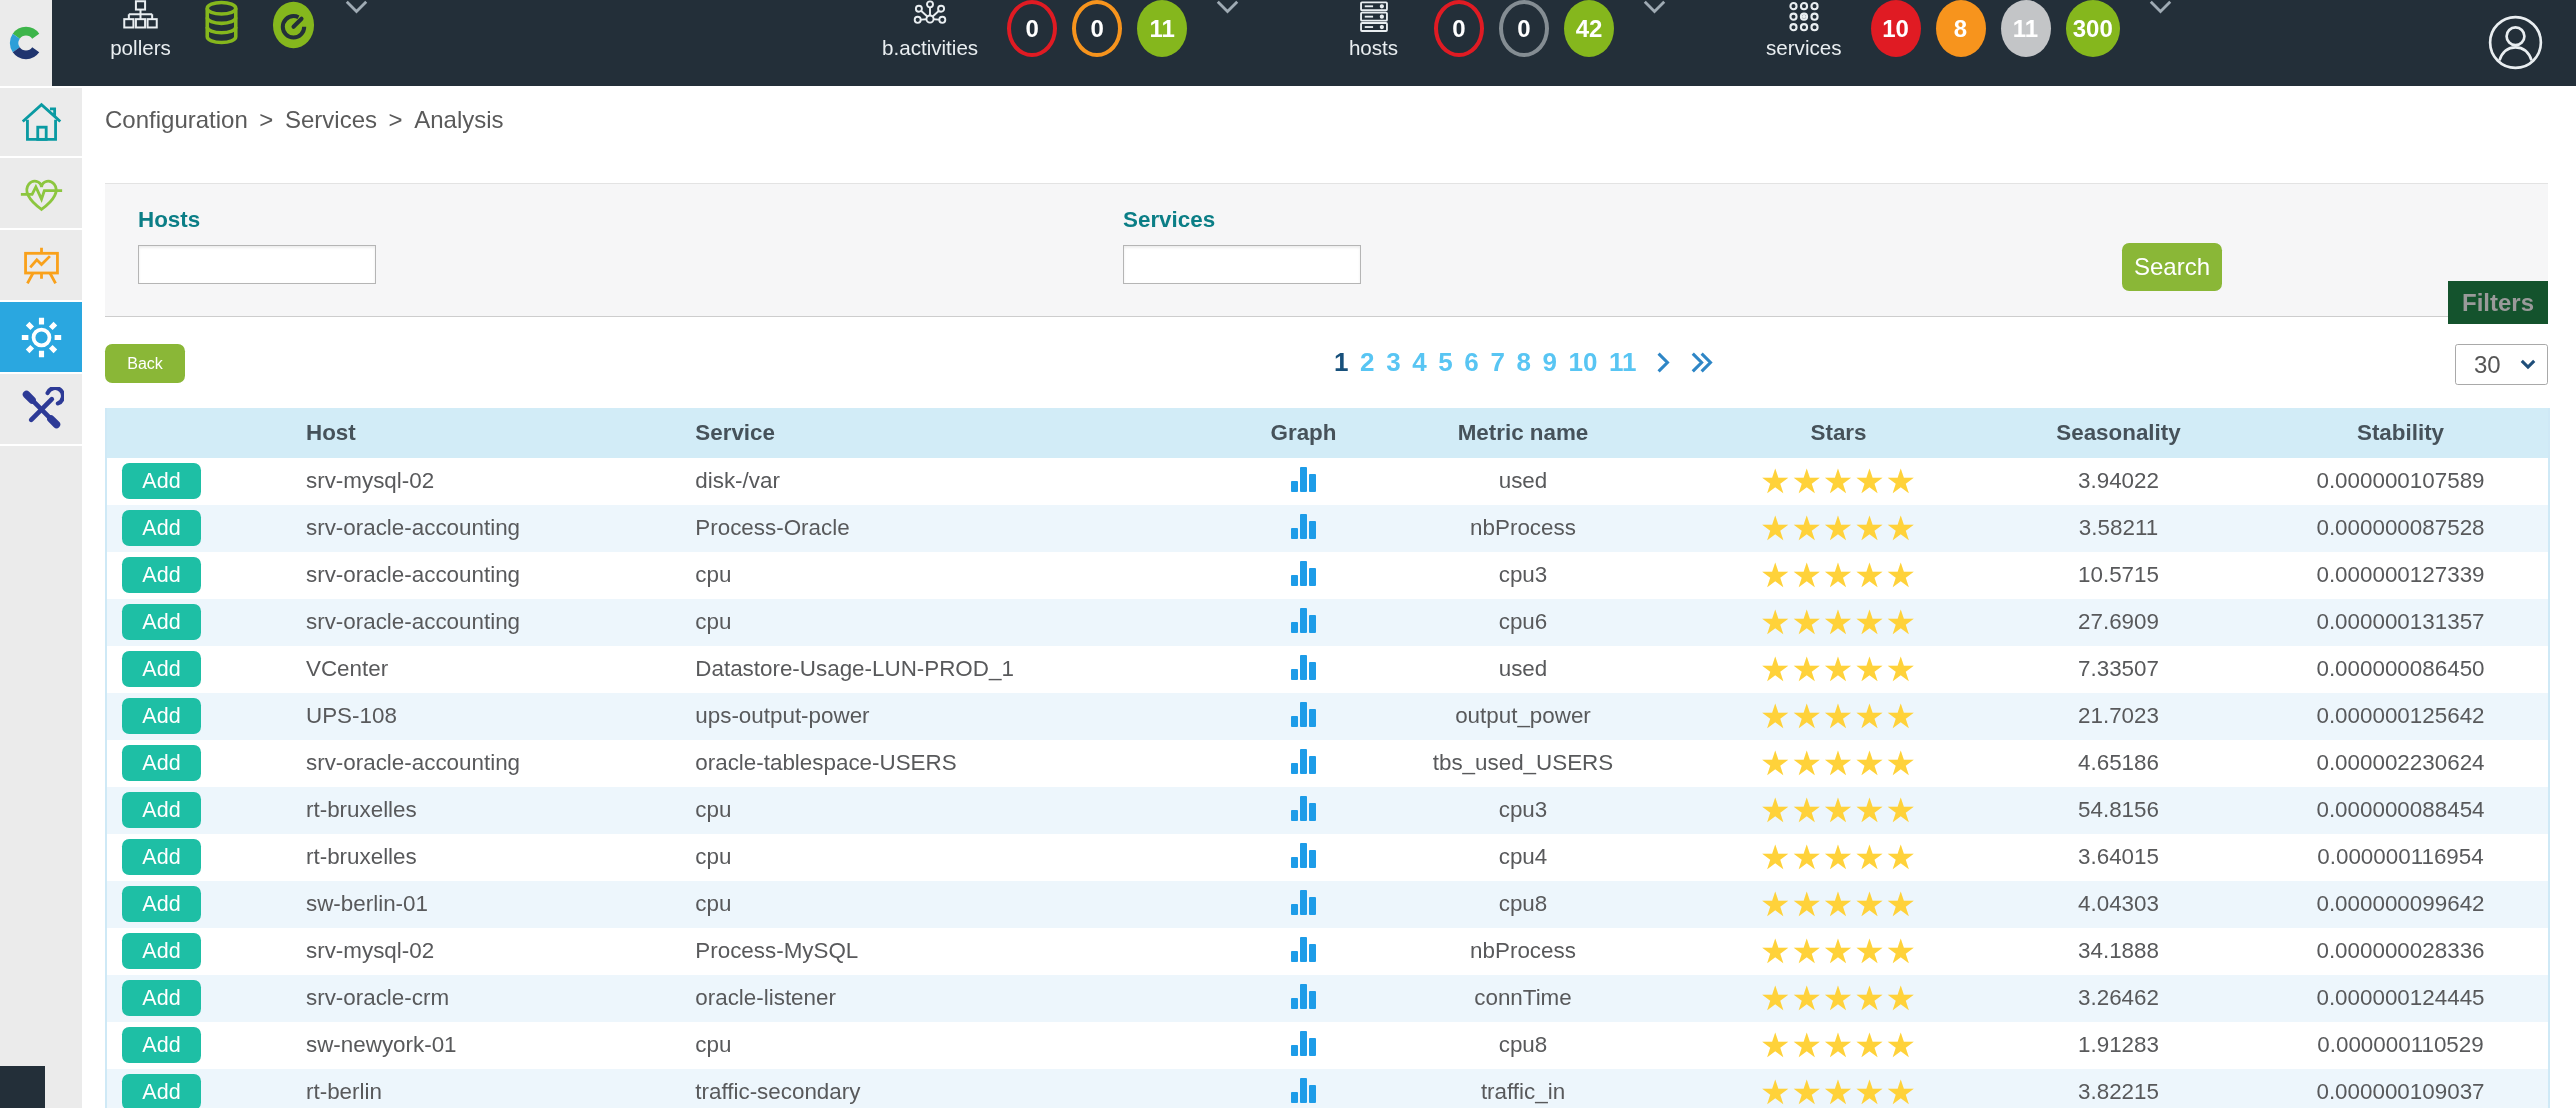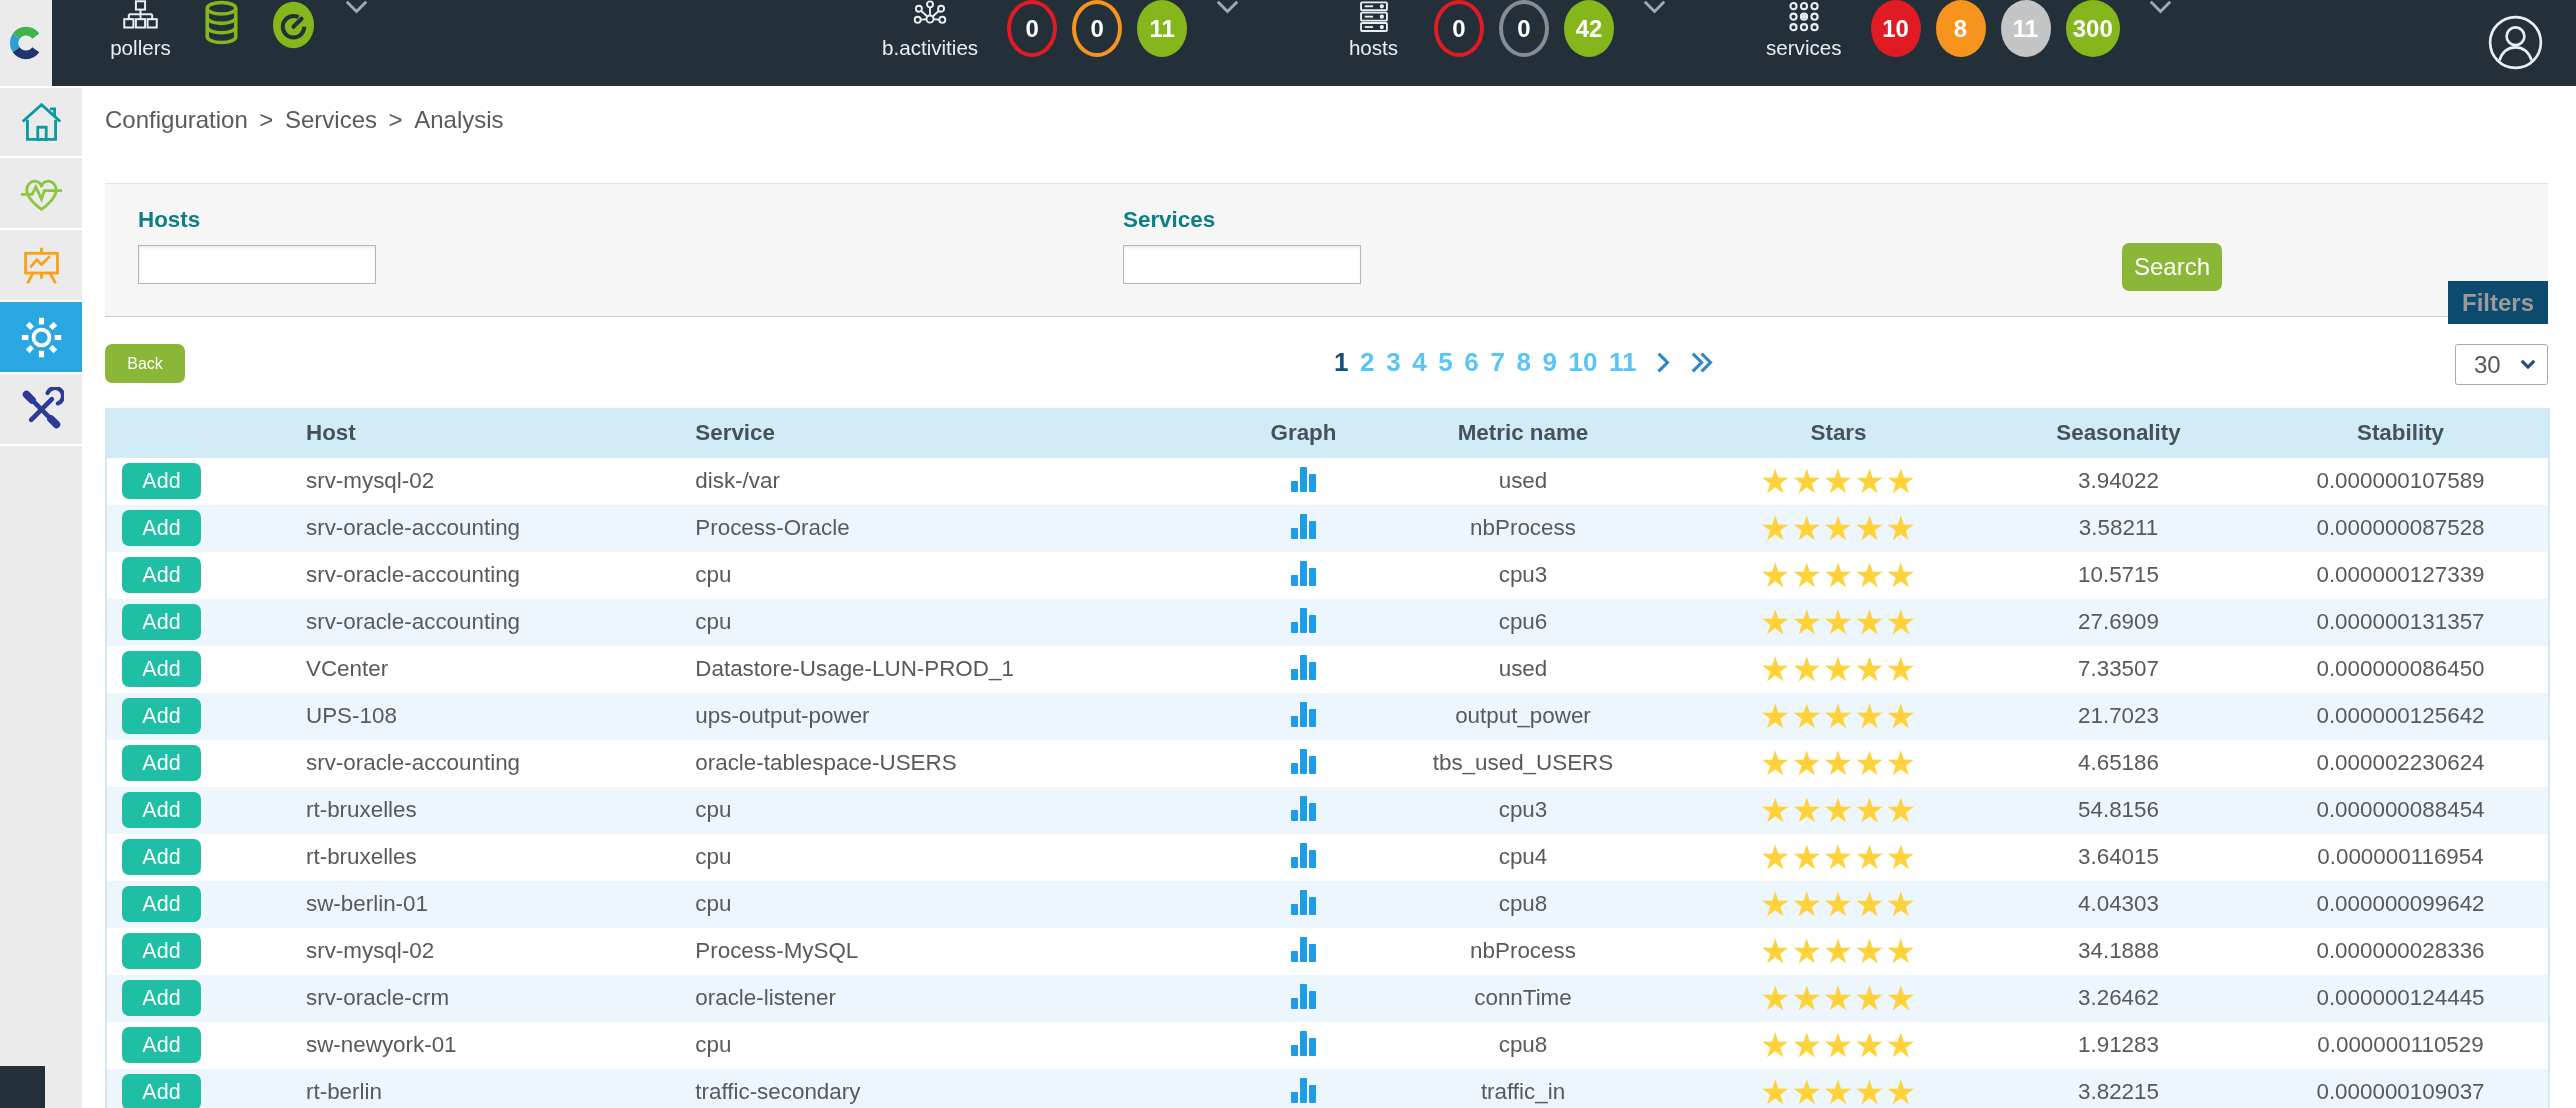--- a/index.html
+++ b/index.html
@@ -48,21 +48,21 @@
   .filter-panel{margin-top:50px;height:134px;background:#f6f6f7;border-top:0.9px solid #e3e3e3;
                 border-bottom:0.9px solid #cdcdcd;position:relative}
   .field{position:absolute;top:23px}
   .field-label{font-size:22.4px;font-weight:bold;color:#0b7e86}
   .field input{display:block;margin-top:11.6px;width:238px;height:39px;border:0.9px solid #b5b5b5;
                background:#fff;box-shadow:inset 0 1.8px 2.7px rgba(0,0,0,.08);font-size:22.4px;
                padding:0 9px;color:#444;outline:none}
   .btn-green{background:#8ab737;border:none;border-radius:7.2px;color:#fff;cursor:pointer;
              font-family:"Liberation Sans",sans-serif}
   .search-btn{position:absolute;left:2017px;top:59px;width:100px;height:48px;font-size:24px}
-  .filters-tab{position:absolute;right:28px;top:195px;width:100px;height:43px;background:#0c4a6e;
+  .filters-tab{position:absolute;right:28px;top:195px;width:100px;height:43px;background:#14532d;
                display:flex;align-items:center;justify-content:center;font-size:24px;
                font-weight:bold;color:#9a9a9a;cursor:pointer;z-index:2}
 
   .toolbar{margin-top:27px;height:43px;position:relative}
   .back-btn{position:absolute;left:0;top:0;width:80px;height:39px;font-size:16px}
   .pagination{position:absolute;left:1229px;top:5.4px;display:flex;align-items:center;gap:11.6px;
               font-size:26px;font-weight:bold}
   .pagination .page{color:#58c5f3;cursor:pointer;line-height:1}
   .pagination .page.current{color:#17507b;cursor:default}
   .pg-arrow{display:flex;align-items:center;cursor:pointer;margin-left:5.4px}

